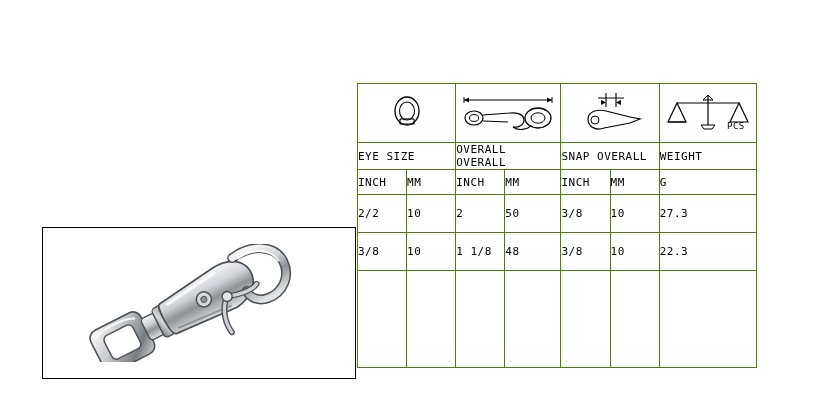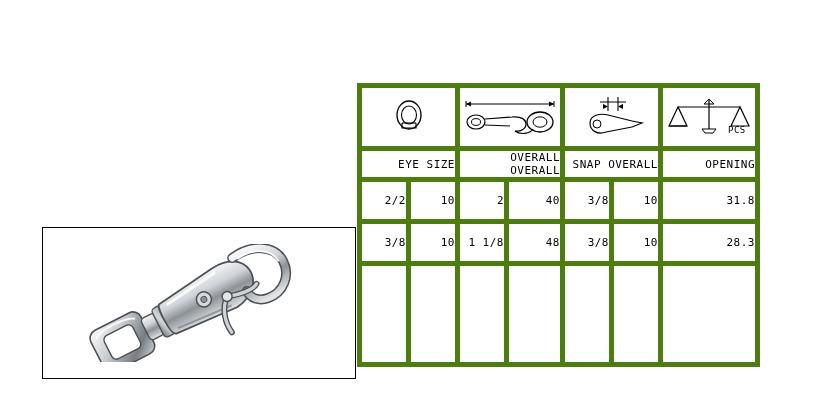--- a/index.html
+++ b/index.html
@@ -19,23 +19,23 @@
   
   #spec-table {
     position: absolute;
     left: 357px;
     top: 83px;
     width: 400px;
     border-collapse: collapse;
     table-layout: fixed;
   }
   #spec-table td, #spec-table th {
-    border: 5px solid #4d7c0f;
+    border: 1px solid #4d7c0f;
     padding: 0;
-    text-align: right;
+    text-align: left;
     vertical-align: middle;
     font-weight: normal;
     font-size: 11px;
     letter-spacing: 0.5px;
   }
   .icon-row td {
     height: 58px;
   }
   .group-row td {
     height: 22px;
@@ -141,41 +141,50 @@
           <path d="M36 36 L50 36 L47 40 L39 40 Z" fill="none" stroke="#000" stroke-width="1"></path>
           <text x="62" y="40" font-family="DejaVu Sans Mono, monospace" font-size="9" fill="#000">PCS</text>
         </svg>
       </td>
     </tr>
 
     <tr class="group-row">
       <td colspan="2">EYE SIZE</td>
       <td colspan="2">OVERALL OVERALL</td>
       <td colspan="2">SNAP OVERALL</td>
-      <td>OPENING</td>
-    </tr>
-
+      <td>WEIGHT</td>
+    </tr>
+
+    <tr class="unit-row">
+      <td>INCH</td>
+      <td>MM</td>
+      <td>INCH</td>
+      <td>MM</td>
+      <td>INCH</td>
+      <td>MM</td>
+      <td>G</td>
+    </tr>
 
     <tr class="data-row">
       <td>2/2</td>
       <td>10</td>
       <td class="nowrap">2</td>
-      <td>40</td>
+      <td>50</td>
       <td>3/8</td>
       <td>10</td>
-      <td>31.8</td>
+      <td>27.3</td>
     </tr>
     <tr class="data-row">
       <td>3/8</td>
       <td>10</td>
       <td class="nowrap">1 1/8</td>
       <td>48</td>
       <td>3/8</td>
       <td>10</td>
-      <td>28.3</td>
+      <td>22.3</td>
     </tr>
 
     <tr class="spacer-row">
       <td></td>
       <td></td>
       <td></td>
       <td></td>
       <td></td>
       <td></td>
       <td></td>

